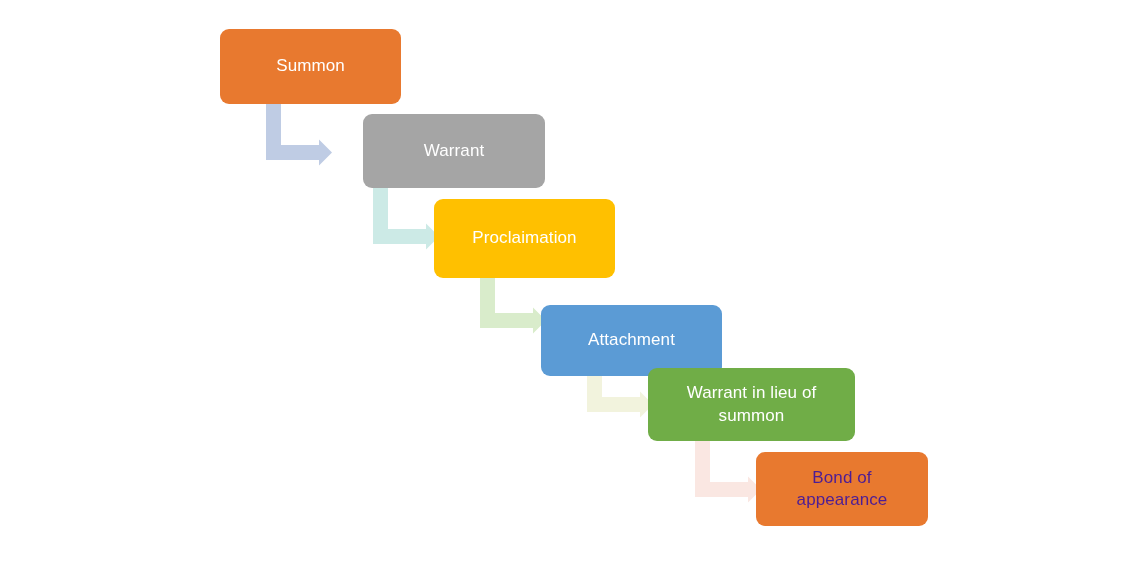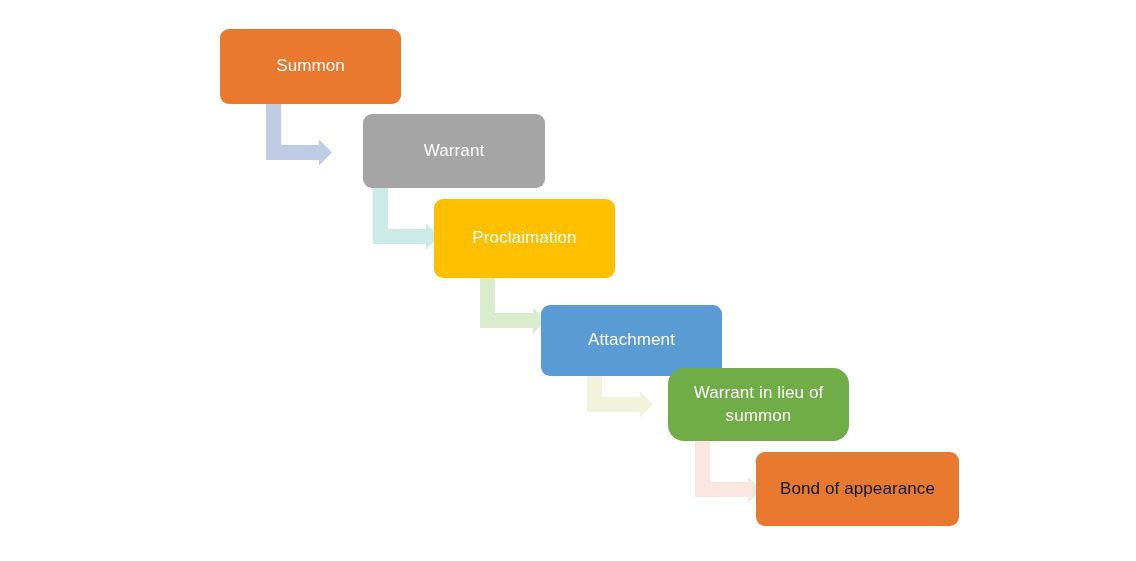--- a/index.html
+++ b/index.html
@@ -83,20 +83,20 @@
   </div>
   <div class="node" id="node-1" style="left: 327px; top: 114px; width: 182px; height: 74px; background: rgb(165, 165, 165); color: rgb(255, 255, 255); margin-left: 36px;">
     <span class="node-label">Warrant</span>
   </div>
   <div class="node" id="node-2" style="left: 434px; top: 199px; width: 181px; height: 79px; background: rgb(255, 192, 0); color: rgb(255, 255, 255);">
     <span class="node-label">Proclaimation</span>
   </div>
   <div class="node" id="node-3" style="left: 541px; top: 285px; width: 181px; height: 71px; background: rgb(91, 155, 213); color: rgb(255, 255, 255); margin-top: 20px;">
     <span class="node-label">Attachment</span>
   </div>
-  <div class="node" id="node-4" style="left: 668px; top: 368px; width: 181px; height: 73px; background: rgb(112, 173, 71); color: rgb(255, 255, 255); border-radius: 16px;">
+  <div class="node" id="node-4" style="left: 648px; top: 368px; width: 207px; height: 73px; background: rgb(112, 173, 71); color: rgb(255, 255, 255);">
     <span class="node-label">Warrant in lieu of summon</span>
   </div>
-  <div class="node" id="node-5" style="left: 756px; top: 452px; width: 203px; height: 74px; background: rgb(232, 121, 47); color: #0f172a;">
+  <div class="node" id="node-5" style="left: 756px; top: 452px; width: 172px; height: 74px; background: rgb(232, 121, 47); color: #4c1d95;">
     <span class="node-label">Bond of appearance</span>
   </div>
 
 </div>
 
 </body></html>

